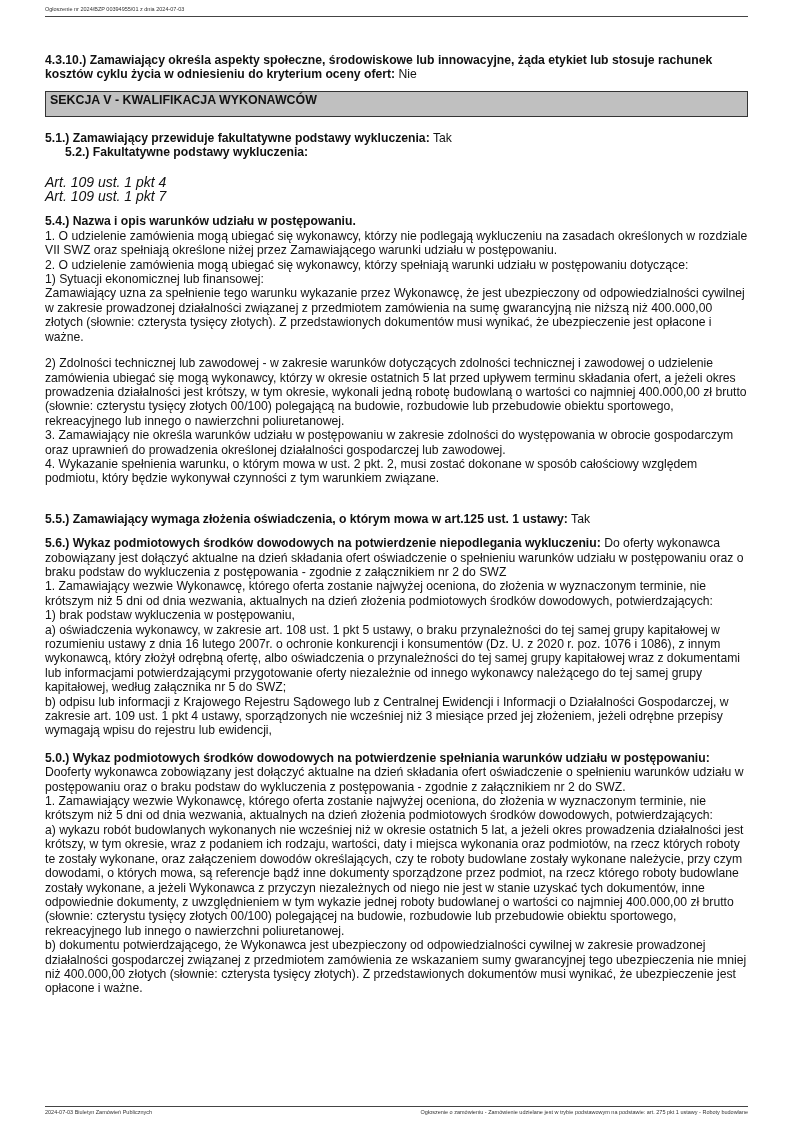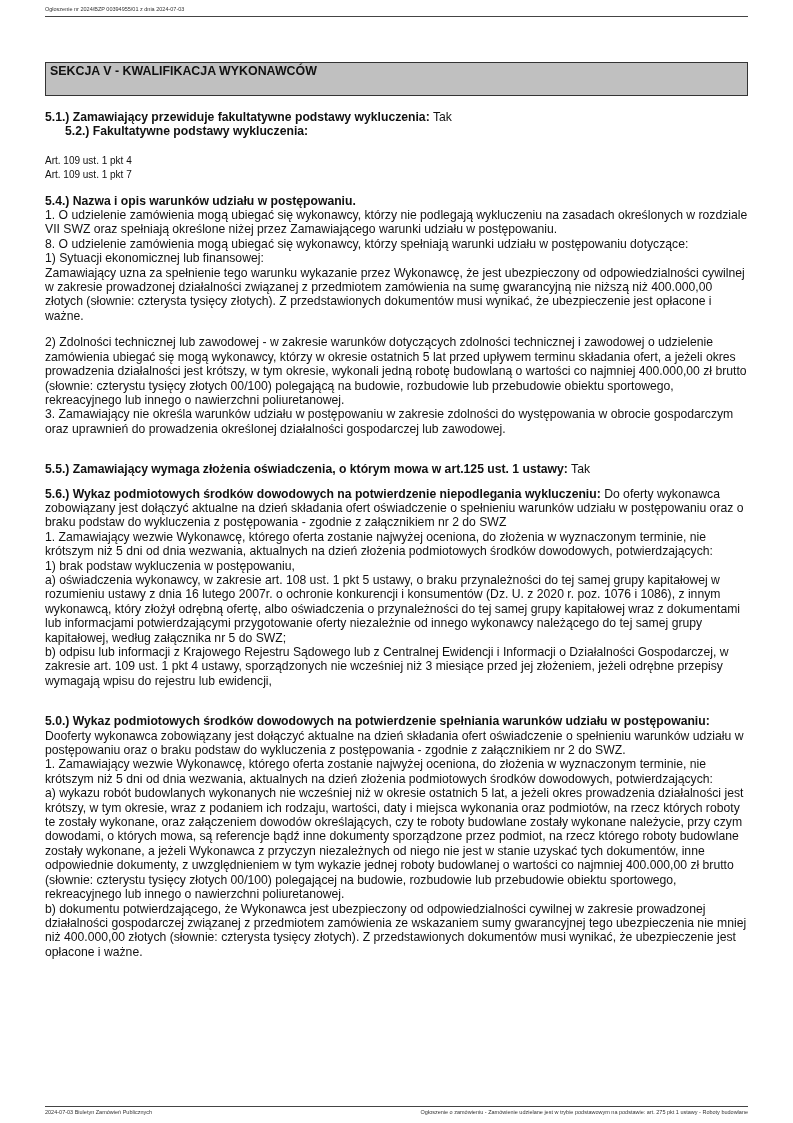--- a/index.html
+++ b/index.html
@@ -27,28 +27,28 @@
     }
     .content p { margin: 0; }
     .b { font-weight: bold; }
     .block { margin-bottom: 7px; }
     .section-box {
       border: 1.3px solid #333;
       background: #c0c0c0;
       font-weight: bold;
       font-size: 12.4px;
       padding: 1px 4px 1px 4px;
-      height: 34px;
+      height: 26px;
       line-height: 15px;
       margin-top: 9px;
       margin-bottom: 14px;
       width: 703px;
     }
     .spaced { margin-bottom: 11px; }
-    .art { font-size: 10px; margin-bottom: 13px; }
+    .art { font-size: 14px; margin-bottom: 13px; font-style: italic; }
     .gap { height: 12px; }
     .page-footer {
       position: absolute;
       left: 45px; top: 1106px; width: 703px;
       border-top: 1px solid #444;
       font-size: 5.5px;
       color: #333;
       line-height: 9px;
       padding-top: 1px;
       display: flex;
@@ -57,53 +57,57 @@
   </style>
 </head>
 <body>
 
 <div class="page-header">
   <span>Ogłoszenie nr 2024/BZP 00394955/01 z dnia 2024-07-03</span>
 </div>
 
 <div class="content">
 
+  <p class="block">
+    <span class="b">4.3.10.) Zamawiający określa aspekty społeczne, środowiskowe lub innowacyjne, żąda etykiet lub stosuje rachunek kosztów cyklu życia w odniesieniu do kryterium oceny ofert:</span><span> Nie</span>
+  </p>
 
   <div class="section-box">
     <span>SEKCJA V - KWALIFIKACJA WYKONAWCÓW</span>
   </div>
 
   <p class="spaced">
     <span class="b">5.1.) Zamawiający przewiduje fakultatywne podstawy wykluczenia:</span><span> Tak</span>
   </p>
 
   <p class="spaced" style="margin-bottom:15px;margin-left:20px;">
     <span class="b">5.2.) Fakultatywne podstawy wykluczenia:</span>
   </p>
 
   <p class="art">Art. 109 ust. 1 pkt 4</p>
   <p class="art" style="margin-bottom:11px;">Art. 109 ust. 1 pkt 7</p>
 
 
   <div>
     <p class="b">5.4.) Nazwa i opis warunków udziału w postępowaniu.</p>
     <p>1. O udzielenie zamówienia mogą ubiegać się wykonawcy, którzy nie podlegają wykluczeniu na zasadach określonych w rozdziale VII SWZ oraz spełniają określone niżej przez Zamawiającego warunki udziału w postępowaniu.</p>
-    <p>8. O udzielenie zamówienia mogą ubiegać się wykonawcy, którzy spełniają warunki udziału w postępowaniu dotyczące:</p>
+    <p>2. O udzielenie zamówienia mogą ubiegać się wykonawcy, którzy spełniają warunki udziału w postępowaniu dotyczące:</p>
     <p>1) Sytuacji ekonomicznej lub finansowej:</p>
     <p>Zamawiający uzna za spełnienie tego warunku wykazanie przez Wykonawcę, że jest ubezpieczony od odpowiedzialności cywilnej w zakresie prowadzonej działalności związanej z przedmiotem zamówienia na sumę gwarancyjną nie niższą niż 400.000,00 złotych (słownie: czterysta tysięcy złotych). Z przedstawionych dokumentów musi wynikać, że ubezpieczenie jest opłacone i ważne.</p>
     <div class="gap"></div>
     <p>2) Zdolności technicznej lub zawodowej - w zakresie warunków dotyczących zdolności technicznej i zawodowej o udzielenie zamówienia ubiegać się mogą wykonawcy, którzy w okresie ostatnich 5 lat przed upływem terminu składania ofert, a jeżeli okres prowadzenia działalności jest krótszy, w tym okresie, wykonali jedną robotę budowlaną o wartości co najmniej 400.000,00 zł brutto (słownie: czterystu tysięcy złotych 00/100) polegającą na budowie, rozbudowie lub przebudowie obiektu sportowego, rekreacyjnego lub innego o nawierzchni poliuretanowej.</p>
     <p>3. Zamawiający nie określa warunków udziału w postępowaniu w zakresie zdolności do występowania w obrocie gospodarczym oraz uprawnień do prowadzenia określonej działalności gospodarczej lub zawodowej.</p>
+    <p style="margin-bottom:9px;">4. Wykazanie spełnienia warunku, o którym mowa w ust. 2 pkt. 2, musi zostać dokonane w sposób całościowy względem podmiotu, który będzie wykonywał czynności z tym warunkiem związane.</p>
   </div>
 
   <p class="spaced" style="margin-bottom:10px;margin-top:26px;">
     <span class="b">5.5.) Zamawiający wymaga złożenia oświadczenia, o którym mowa w art.125 ust. 1 ustawy:</span><span> Tak</span>
   </p>
 
-  <div style="margin-bottom:26px;">
+  <div style="margin-bottom:13px;">
     <p>
       <span class="b">5.6.) Wykaz podmiotowych środków dowodowych na potwierdzenie niepodlegania wykluczeniu:</span><span> Do oferty wykonawca zobowiązany jest dołączyć aktualne na dzień składania ofert oświadczenie o spełnieniu warunków udziału w postępowaniu oraz o braku podstaw do wykluczenia z postępowania - zgodnie z załącznikiem nr 2 do SWZ</span>
     </p>
     <p>1. Zamawiający wezwie Wykonawcę, którego oferta zostanie najwyżej oceniona, do złożenia w wyznaczonym terminie, nie krótszym niż 5 dni od dnia wezwania, aktualnych na dzień złożenia podmiotowych środków dowodowych, potwierdzających:</p>
     <p>1) brak podstaw wykluczenia w postępowaniu,</p>
     <p>a) oświadczenia wykonawcy, w zakresie art. 108 ust. 1 pkt 5 ustawy, o braku przynależności do tej samej grupy kapitałowej w rozumieniu ustawy z dnia 16 lutego 2007r. o ochronie konkurencji i konsumentów (Dz. U. z 2020 r. poz. 1076 i 1086), z innym wykonawcą, który złożył odrębną ofertę, albo oświadczenia o przynależności do tej samej grupy kapitałowej wraz z dokumentami lub informacjami potwierdzającymi przygotowanie oferty niezależnie od innego wykonawcy należącego do tej samej grupy kapitałowej, według załącznika nr 5 do SWZ;</p>
     <p>b) odpisu lub informacji z Krajowego Rejestru Sądowego lub z Centralnej Ewidencji i Informacji o Działalności Gospodarczej, w zakresie art. 109 ust. 1 pkt 4 ustawy, sporządzonych nie wcześniej niż 3 miesiące przed jej złożeniem, jeżeli odrębne przepisy wymagają wpisu do rejestru lub ewidencji,</p>
   </div>
 
   <div>

